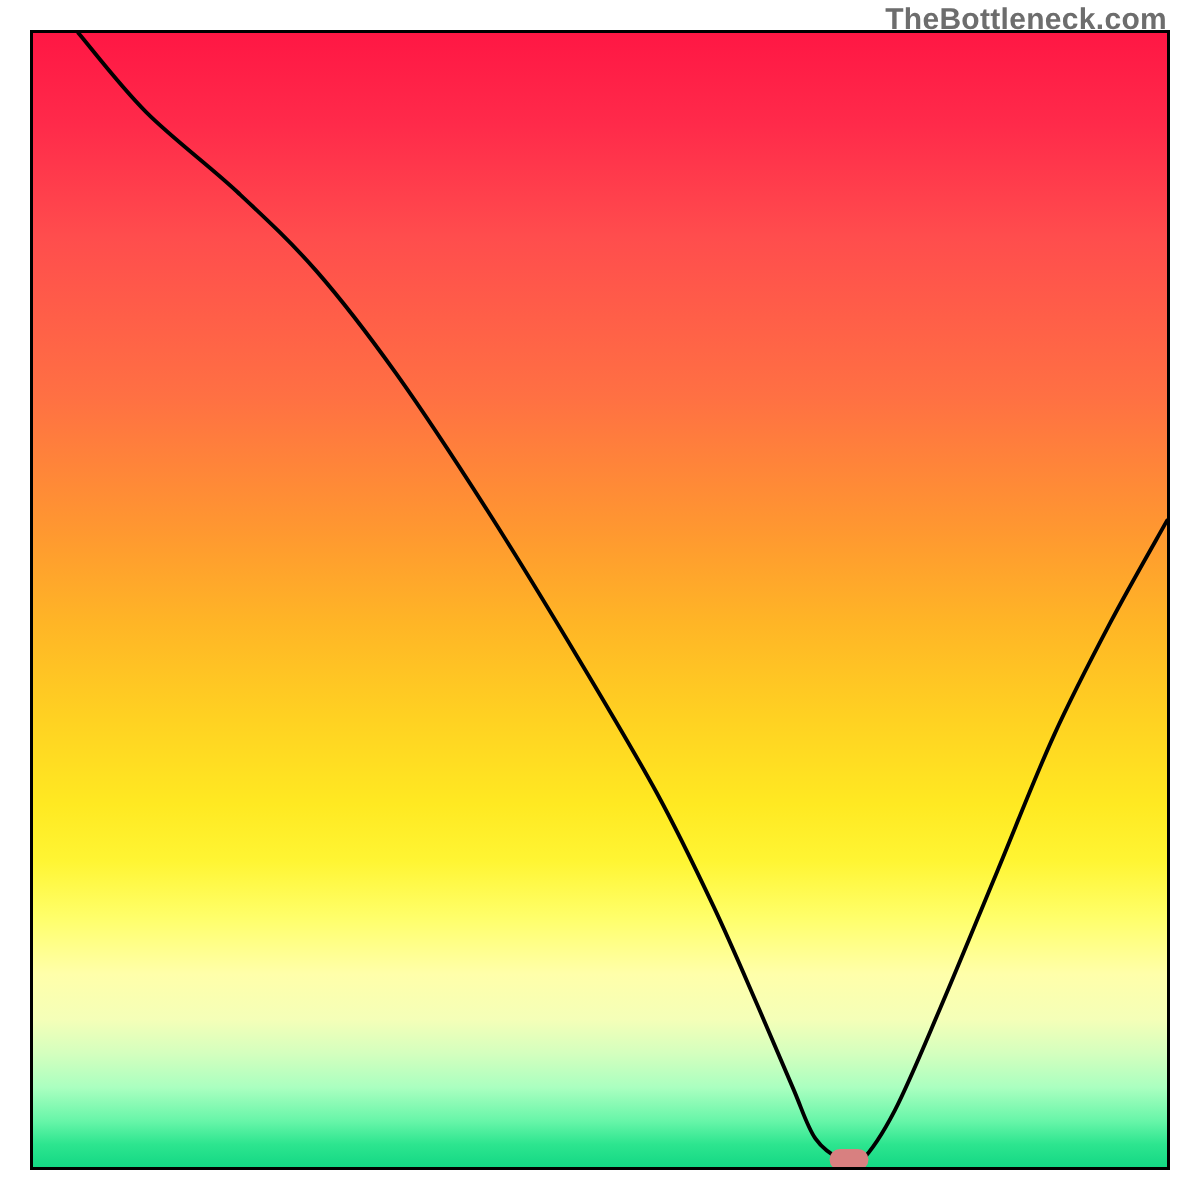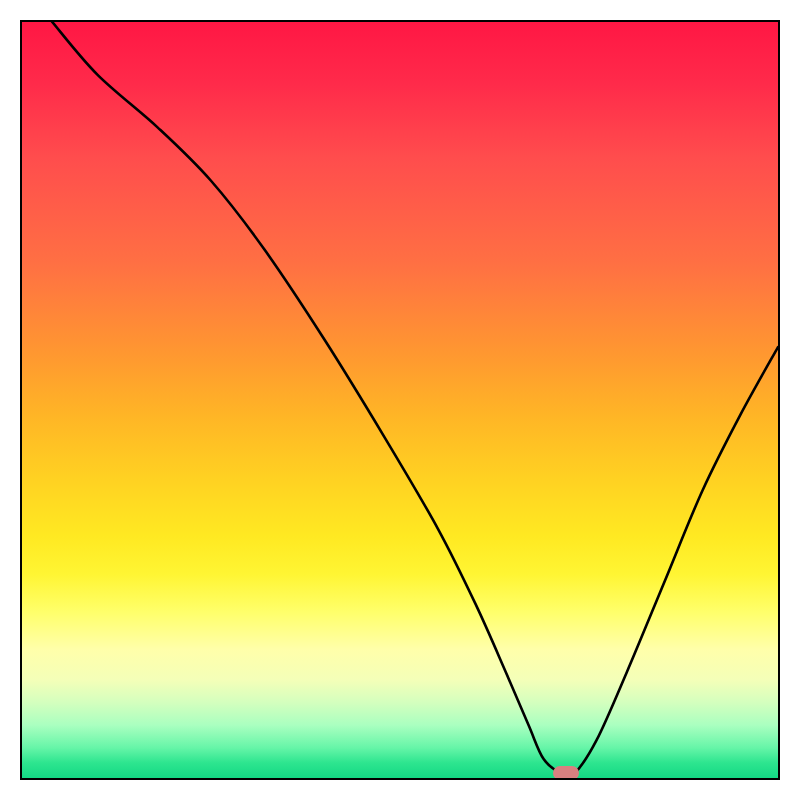--- a/index.html
+++ b/index.html
@@ -72,20 +72,21 @@
     position: absolute;
     background: #d88080;
     border-radius: 8px;
   }
 </style>
 </head>
 <body>
 
 <div class="chart-container">
 
+  <div class="watermark">TheBottleneck.com</div>
 
   <div class="plot-area">
     <div class="gradient-bg"></div>
 
     <svg class="curve" viewBox="0 0 755 755" preserveAspectRatio="none">
       <path id="curve-path" fill="none" stroke="#000" stroke-width="2.6" stroke-linecap="round" stroke-linejoin="round" d="M 30.2 0 C 37.75 8.808333333333318 57.88333333333333 35.233333333333235 75.5 52.84999999999991 C 93.11666666666667 70.46666666666658 117.025 88.08333333333337 135.9 105.70000000000005 C 154.775 123.31666666666672 171.13333333333333 138.41666666666663 188.75 158.54999999999995 C 206.36666666666667 178.68333333333328 222.725 200.075 241.6 226.5 C 260.475 252.925 281.8666666666667 285.6416666666667 302 317.1 C 322.1333333333333 348.55833333333334 343.525 383.7916666666667 362.4 415.25 C 381.275 446.7083333333333 400.15000000000003 478.1666666666667 415.25000000000006 505.85 C 430.3500000000001 533.5333333333333 441.675 557.4416666666667 453 581.35 C 464.325 605.2583333333333 474.39166666666665 629.1666666666666 483.2 649.3 C 492.0083333333333 669.4333333333333 499.5583333333334 687.6791666666667 505.85 702.15 C 512.1416666666667 716.6208333333333 515.2874999999999 727.9458333333333 520.9499999999999 736.125 C 526.6125 744.3041666666667 534.7916666666666 748.7083333333334 539.8249999999999 751.225 C 544.8583333333332 753.7416666666667 545.4875 756.8875 551.15 751.225 C 556.8125 745.5625 564.9916666666666 734.2375 573.8 717.25 C 582.6083333333333 700.2625 592.675 675.7249999999999 604 649.3 C 615.325 622.875 629.1666666666666 588.9000000000001 641.75 558.7 C 654.3333333333334 528.5 666.9166666666666 495.78333333333336 679.5 468.1 C 692.0833333333334 440.4166666666667 704.6666666666666 416.5083333333333 717.25 392.6 C 729.8333333333334 368.6916666666667 748.7083333333334 335.975 755 324.65000000000003"></path>
     </svg>
 
     <div class="marker" id="marker" style="left: 530.6px; top: 744.225px; width: 26px; height: 14px; background: rgb(216, 128, 128);"></div>
   </div>

